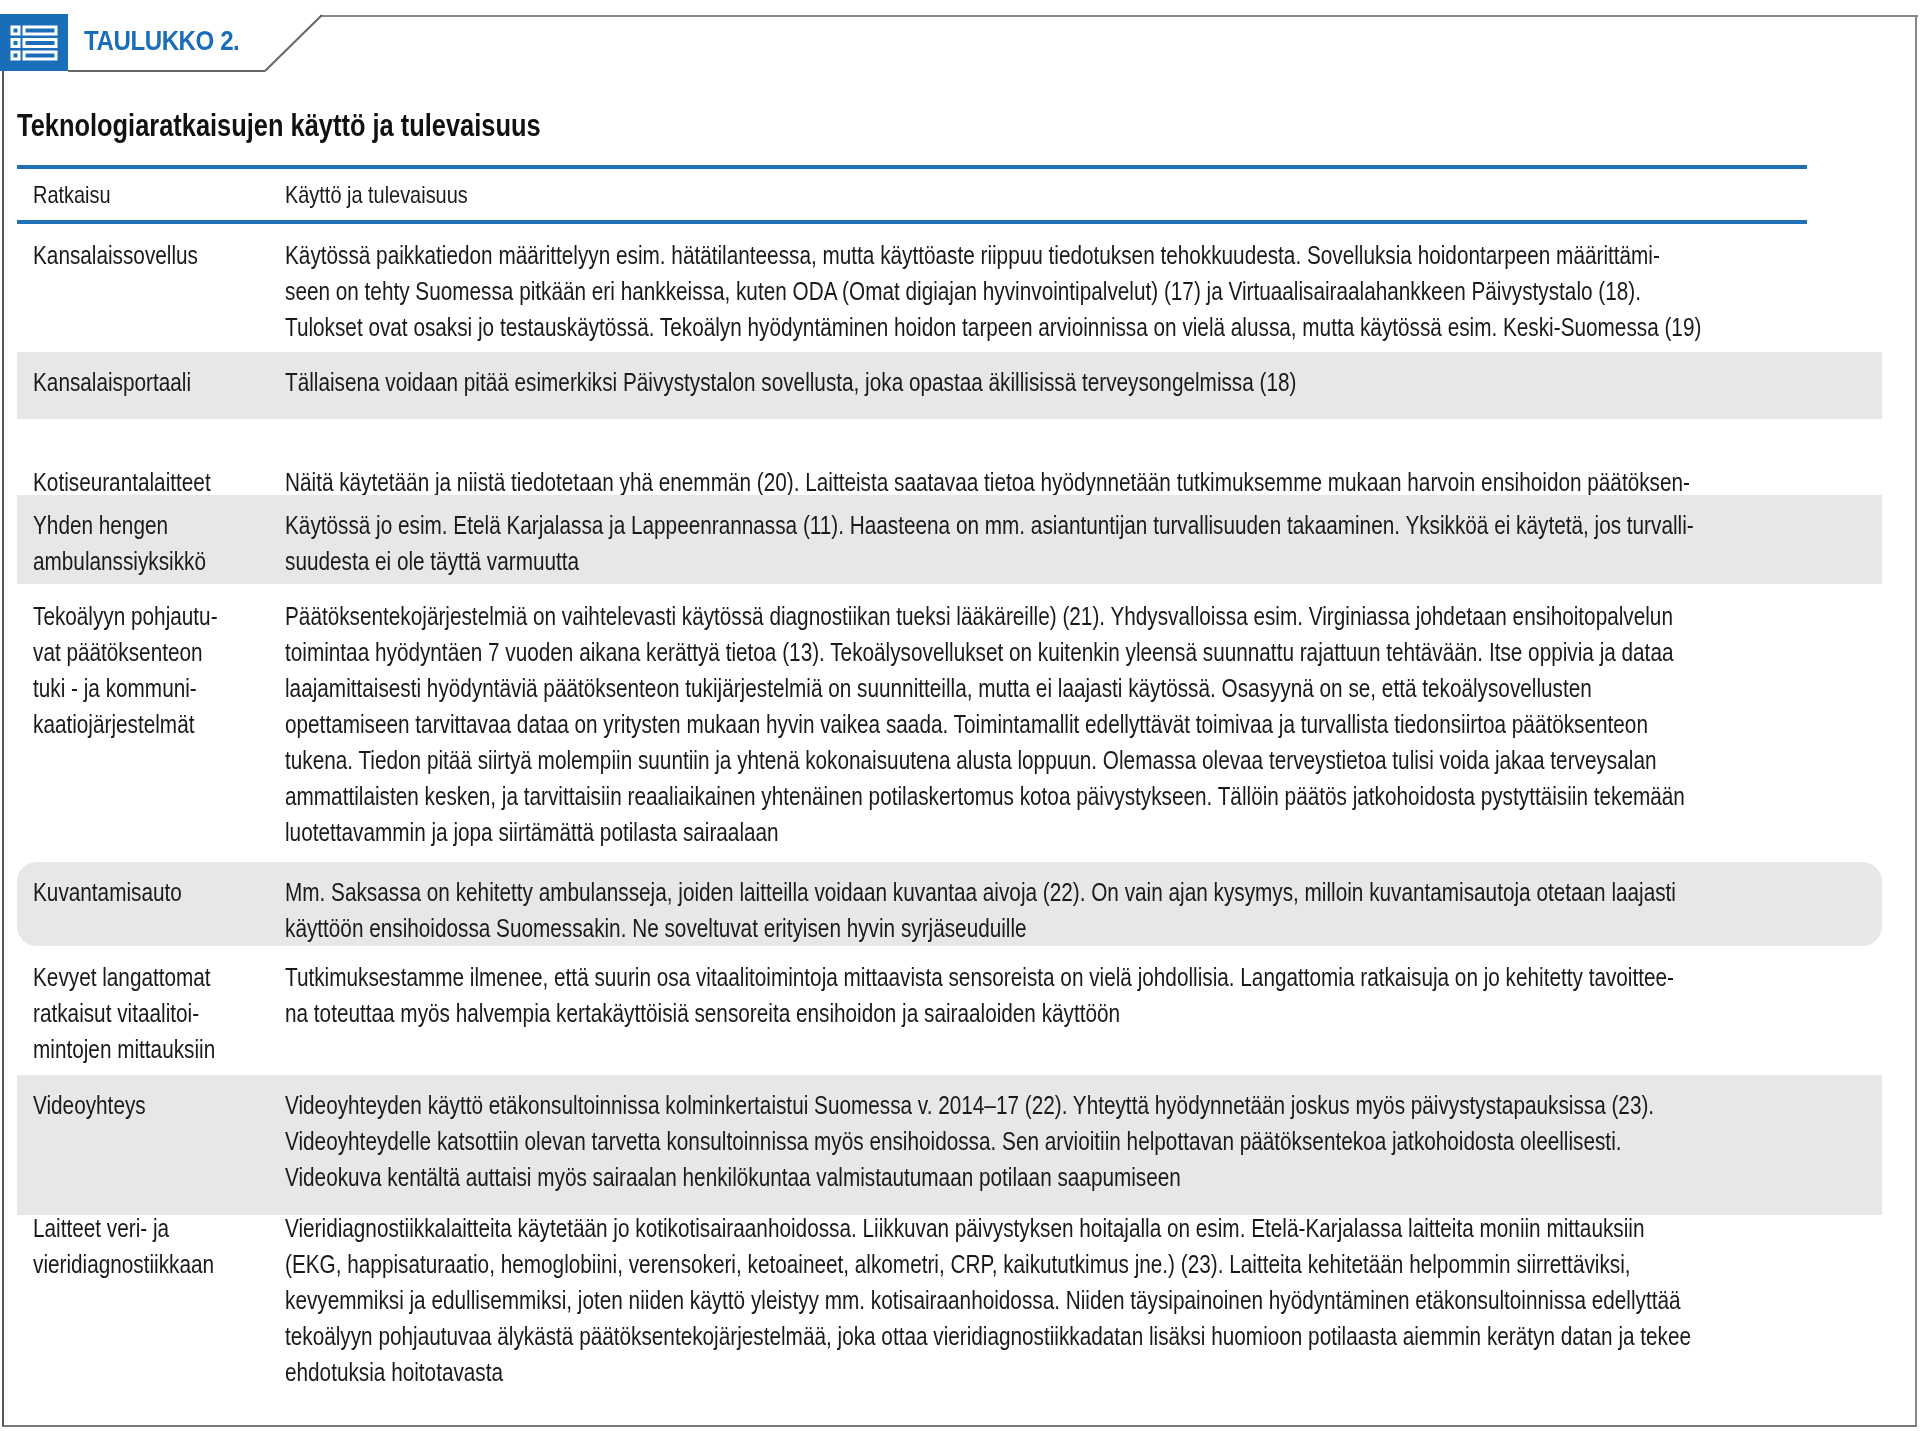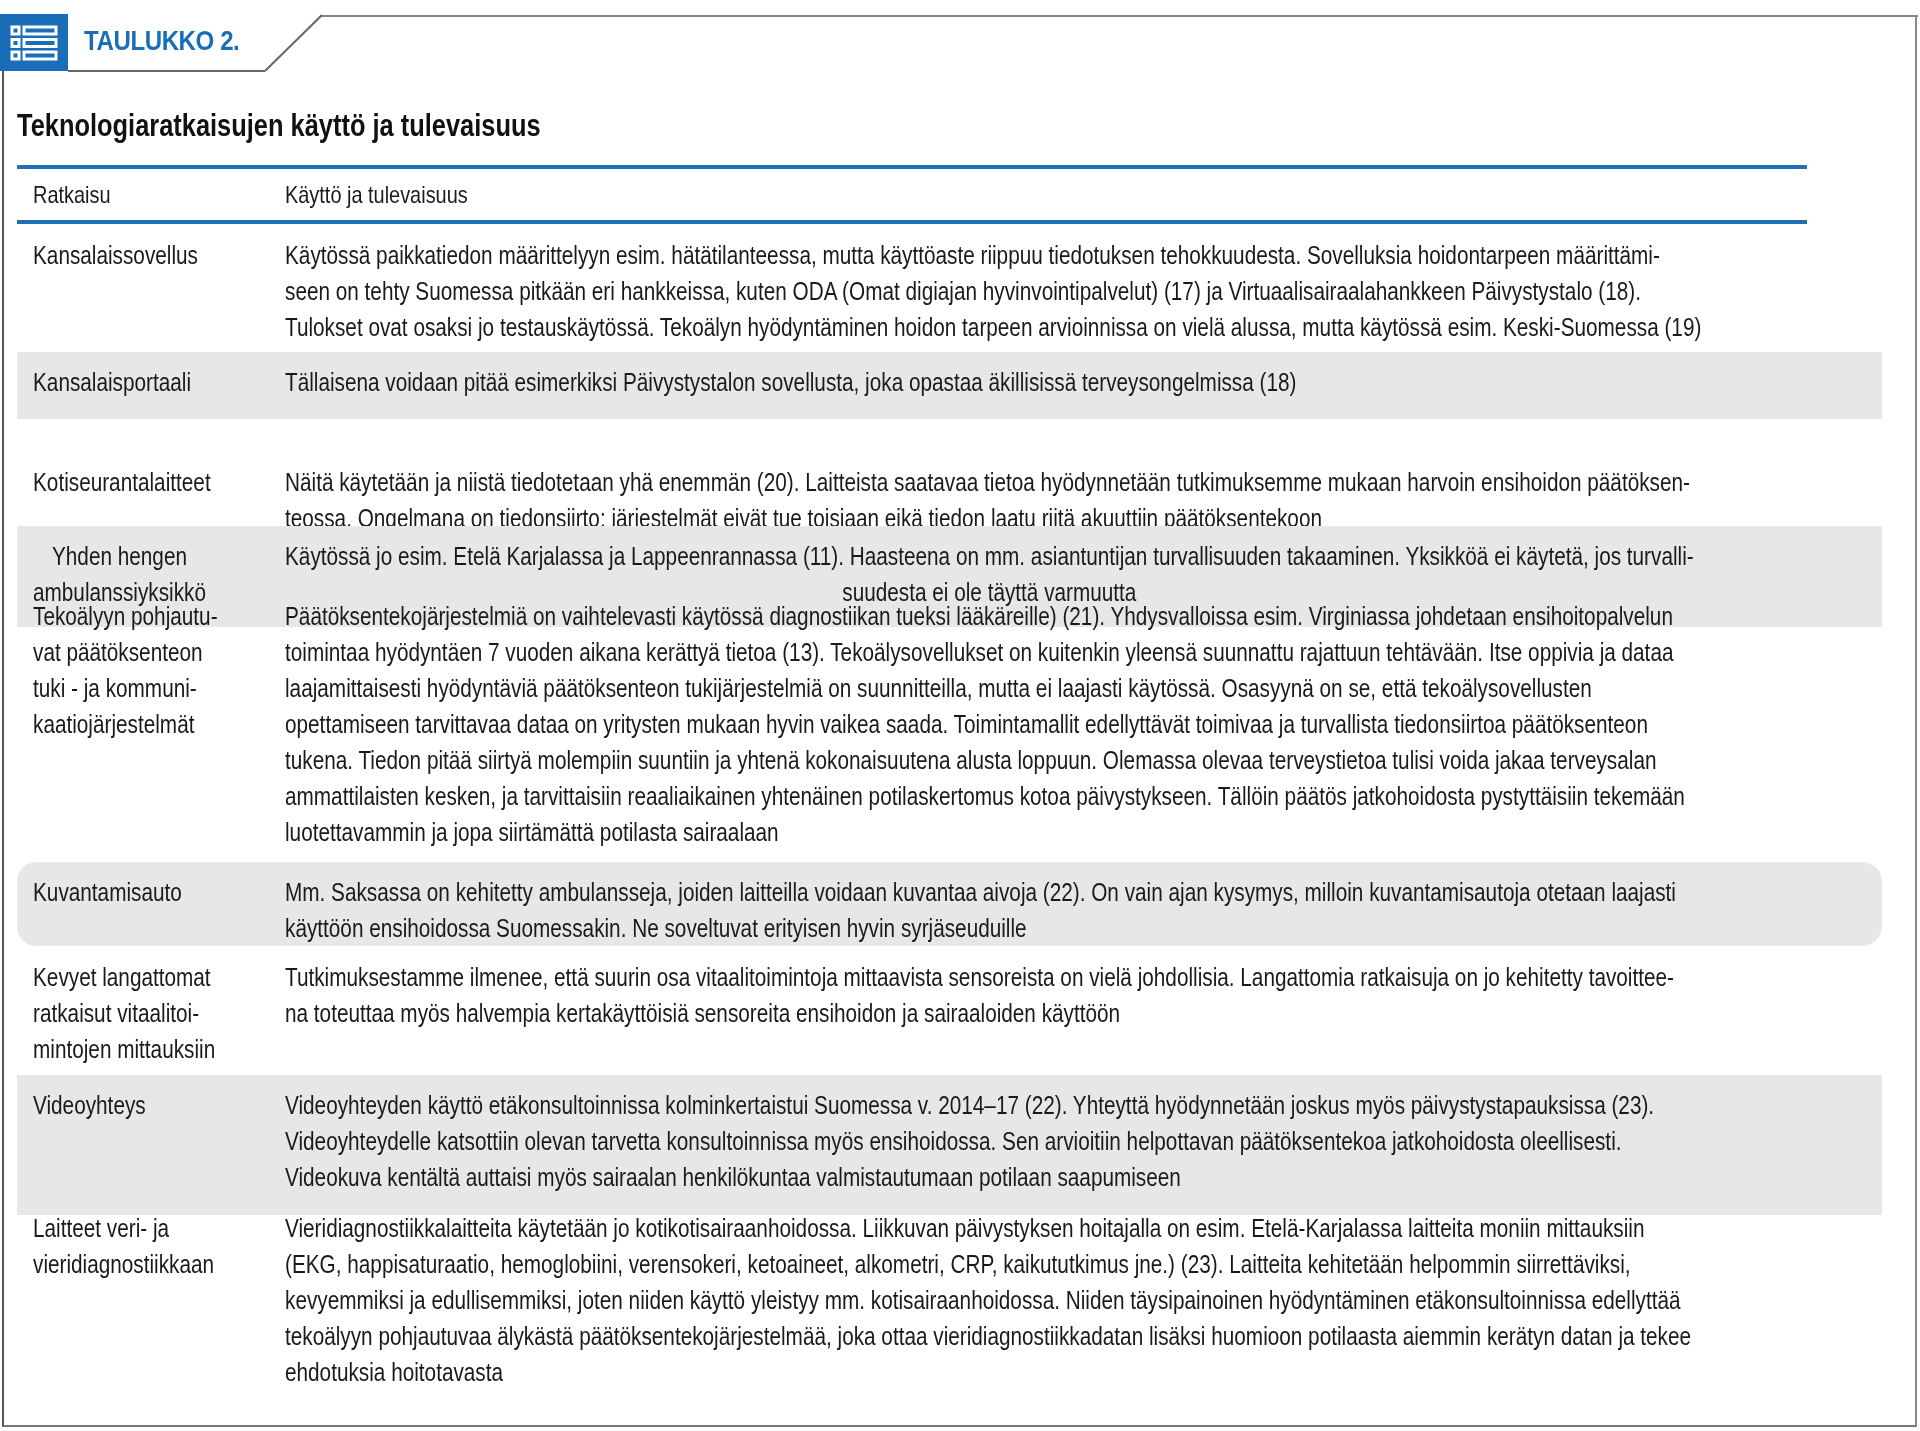--- a/index.html
+++ b/index.html
@@ -77,21 +77,21 @@
     </div>
     <div class="row" style="top: 404px; height: 91px; margin-top: 48px;">
       <div class="cell-a txt" style="left: 16px; top: 12px;">
         <div>Kotiseurantalaitteet</div>
       </div>
       <div class="cell-b txt" style="left: 268px; top: 12px;">
         <div>Näitä käytetään ja niistä tiedotetaan yhä enemmän (20). Laitteista saatavaa tietoa hyödynnetään tutkimuksemme mukaan harvoin ensihoidon päätöksen-</div>
         <div>teossa. Ongelmana on tiedonsiirto: järjestelmät eivät tue toisiaan eikä tiedon laatu riitä akuuttiin päätöksentekoon</div>
       </div>
     </div>
-    <div class="row gray" style="top: 526px; height: 101px; text-align: center;">
+    <div class="row gray" style="top: 495px; height: 89px;">
       <div class="cell-a txt" style="left: 16px; top: 12px;">
         <div>Yhden hengen</div>
         <div>ambulanssiyksikkö</div>
       </div>
       <div class="cell-b txt" style="left: 268px; top: 12px;">
         <div>Käytössä jo esim. Etelä Karjalassa ja Lappeenrannassa (11). Haasteena on mm. asiantuntijan turvallisuuden takaaminen. Yksikköä ei käytetä, jos turvalli-</div>
         <div>suudesta ei ole täyttä varmuutta</div>
       </div>
     </div>
     <div class="row" style="top: 586px; height: 274px;">

